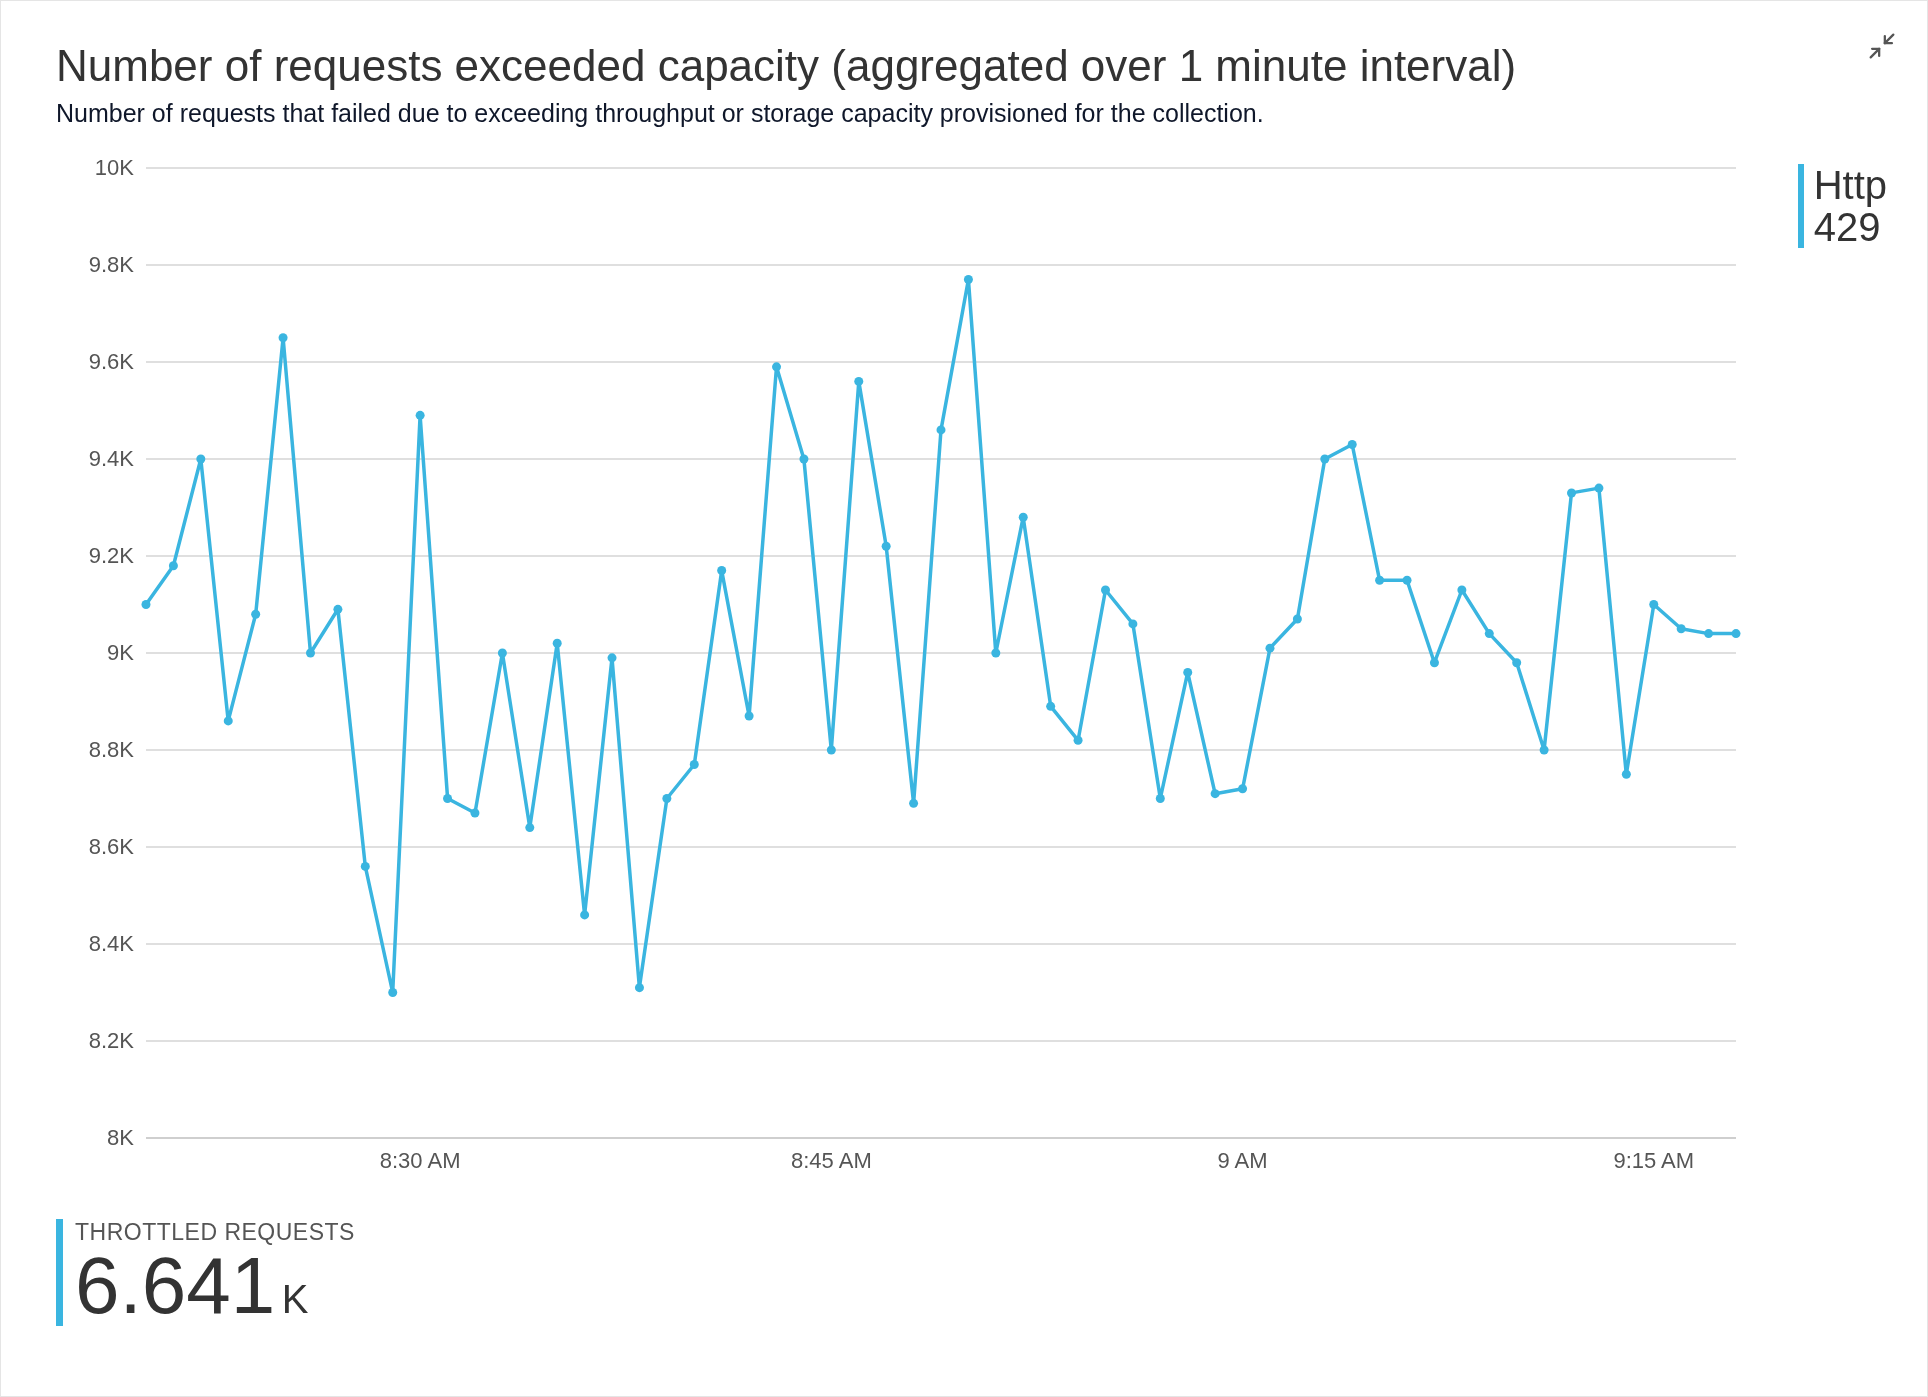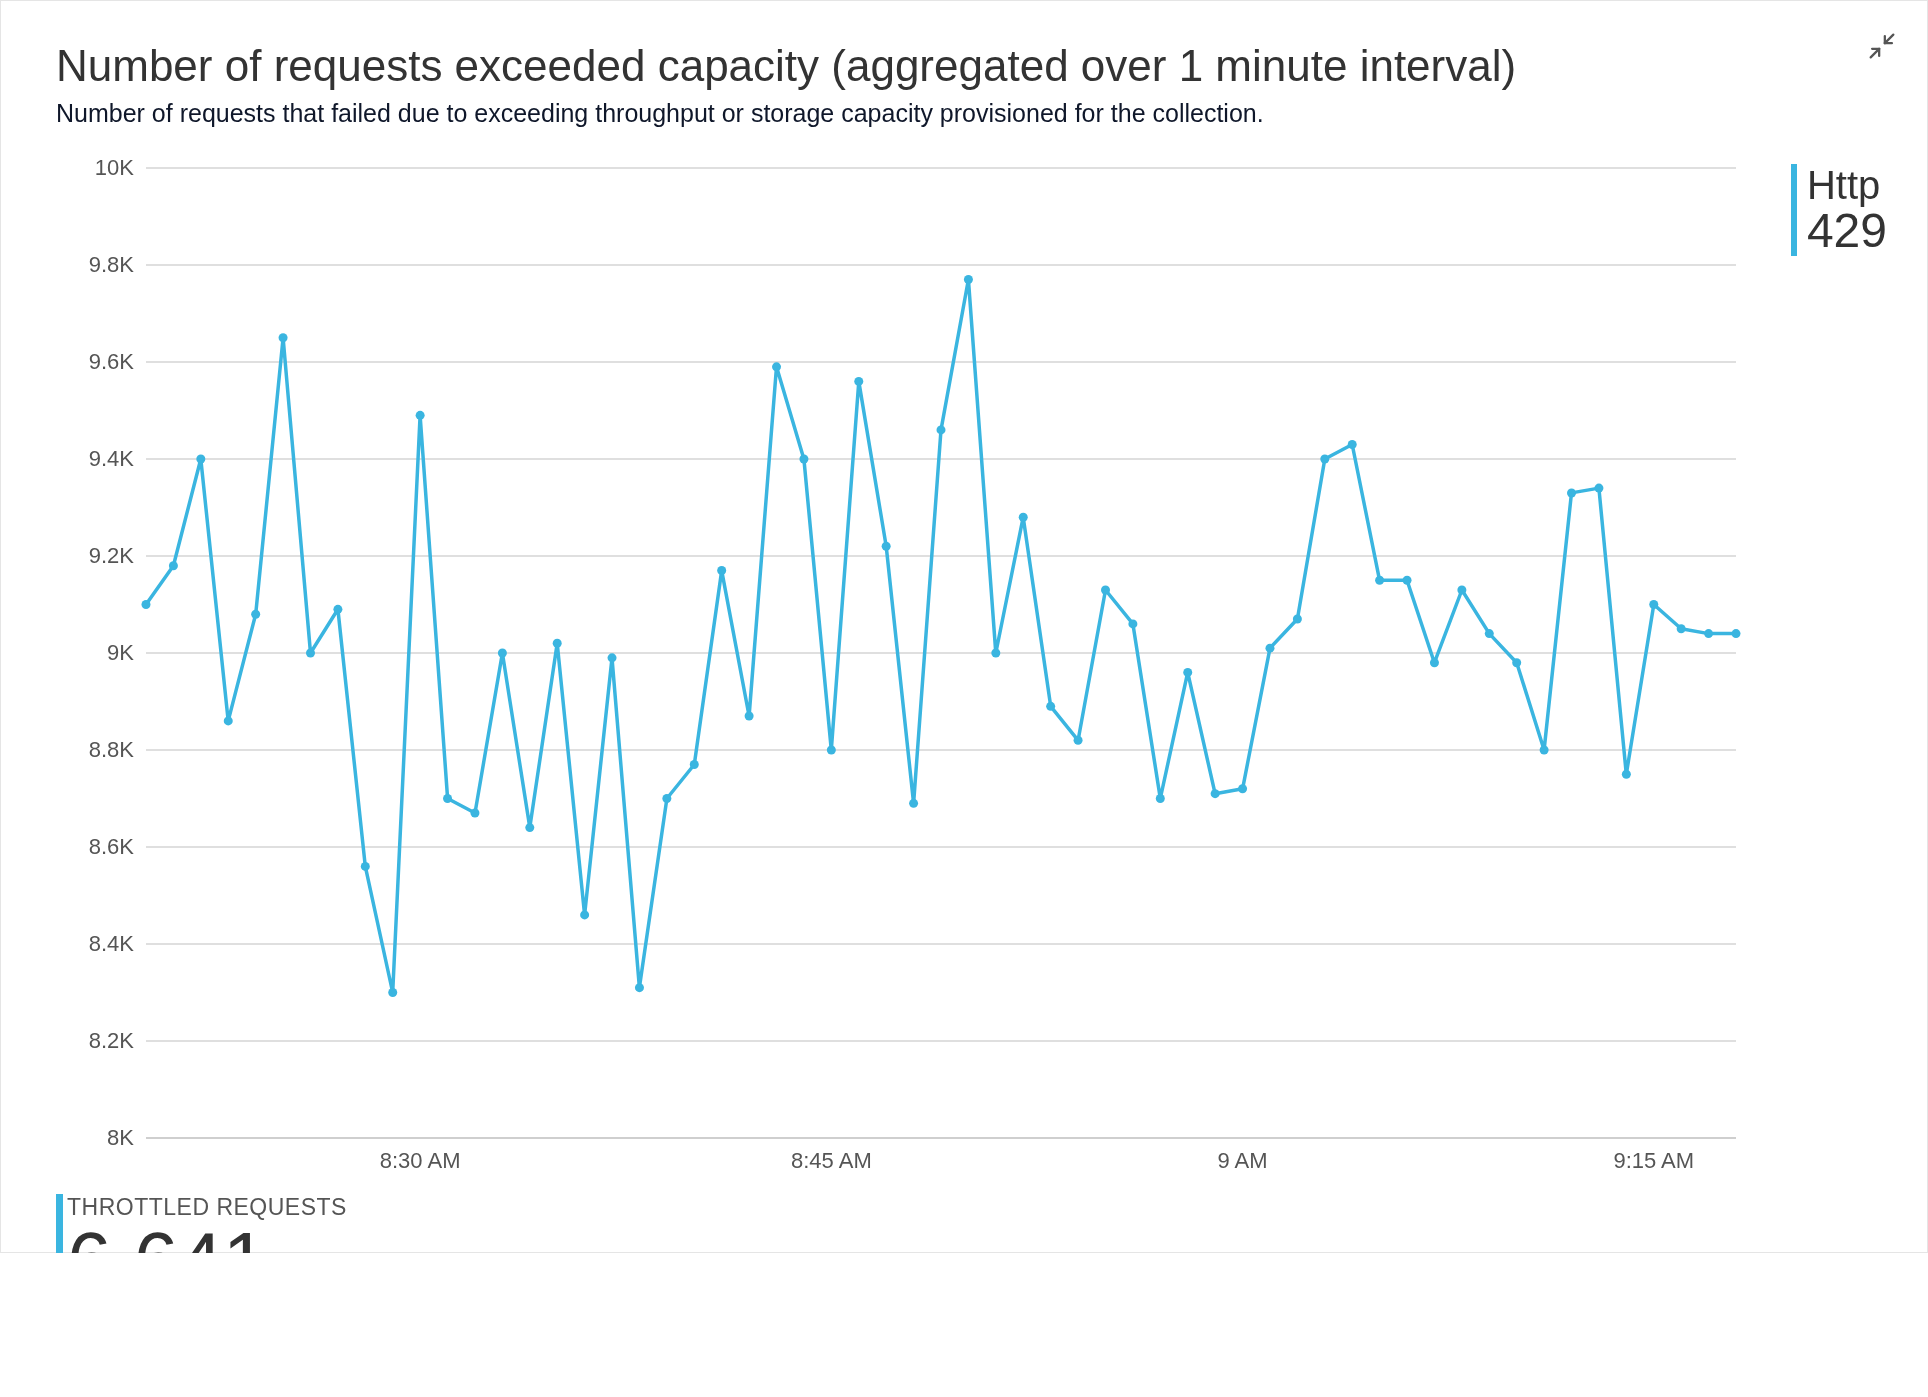--- a/index.html
+++ b/index.html
@@ -4,21 +4,21 @@
 <style>
   html, body {
     margin: 0;
     padding: 0;
     font-family: "Segoe UI", -apple-system, BlinkMacSystemFont, sans-serif;
     background: #fff;
     color: #333;
   }
   .panel {
     width: 1928px;
-    height: 1253px;
+    height: 1397px;
     box-sizing: border-box;
     border: 1px solid #e5e5e5;
     position: relative;
     padding: 30px 40px 20px 55px;
   }
   .collapse-icon {
     position: absolute;
     top: 28px;
     right: 28px;
     cursor: pointer;
@@ -48,21 +48,21 @@
   .legend-col {
     flex: 0 0 auto;
     margin-left: 7px;
     padding-top: 6px;
   }
   .legend-entry {
     border-left: 6px solid #3ab5e0;
     padding-left: 10px;
   }
   .legend-entry .l1 { font-size: 40px; font-weight: 400; color: #333; line-height:1.05; }
-  .legend-entry .l2 { font-size: 48px; font-weight: 400; color: #333; line-height:1.05; }
+  .legend-entry .l2 { font-size: 40px; font-weight: 400; color: #333; line-height:1.05; }
 
   .chart-area {
     position: relative;
     width: 1690px;
     height: 1020px;
   }
   svg.chart-svg {
     width: 1690px;
     height: 1020px;
     display: block;
@@ -83,23 +83,23 @@
     stroke: #3ab5e0;
     stroke-width: 3.5;
     stroke-linejoin: round;
   }
   .series-dot {
     fill: #3ab5e0;
   }
   .x-axis-line { stroke: #bfbfbf; stroke-width:1; }
 
   .stat-block {
-    margin-top: 16px;
+    margin-top: 41px;
     border-left: 7px solid #3ab5e0;
-    padding-left: 4px;
+    padding-left: 12px;
   }
   .stat-label {
     font-size: 23px;
     font-weight: 400;
     color: #555;
     letter-spacing: 0.5px;
   }
   .stat-value-row { line-height: 1; }
   .stat-value {
     font-size: 80px;

